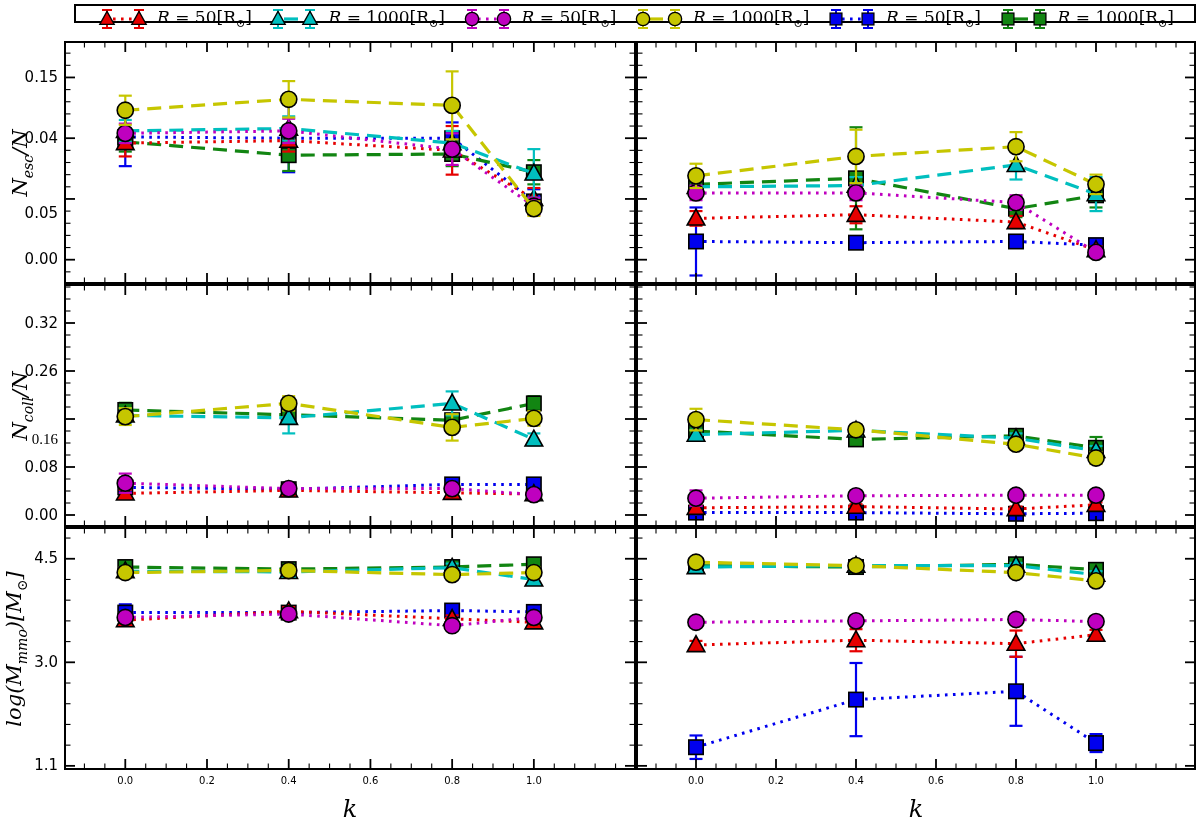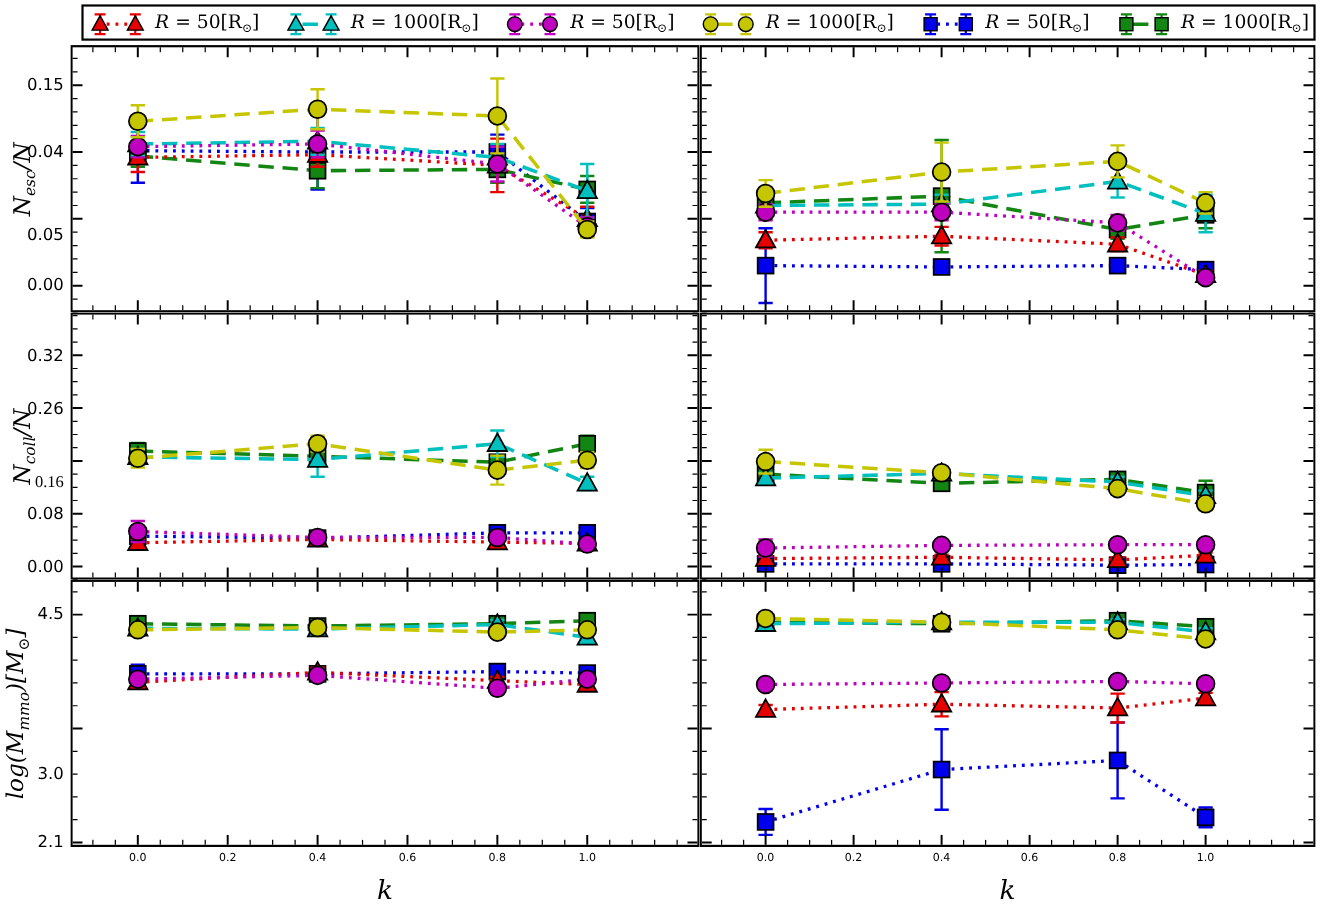--- a/index.html
+++ b/index.html
@@ -1,20 +1,20 @@
 <!DOCTYPE html>
 <html><head>
 <meta charset="utf-8">
 <style>
   html,body{margin:0;padding:0;background:#fff;}
   #canvas{position:relative;width:1200px;height:826px;background:#ffffff;overflow:hidden;
           font-family:"DejaVu Sans","Liberation Sans",sans-serif;color:#000;}
-  #legend-box{position:absolute;left:74px;top:4px;width:1122px;height:33px;box-sizing:border-box;
-              border:2px solid #000;background:#fff;display:flex;align-items:flex-end;
-              justify-content:space-between;padding:0 4px;}
+  #legend-box{position:absolute;left:74px;top:4px;width:1122px;height:19px;box-sizing:border-box;
+              border:2px solid #000;background:#fff;display:flex;align-items:flex-start;
+              justify-content:space-between;padding:0 20px;}
   .legend-entry{display:flex;align-items:center;gap:7px;white-space:nowrap;}
   .legend-label{font-family:"DejaVu Serif","Liberation Serif",serif;font-size:17px;line-height:1;}
   .legend-label i{font-style:italic;}
   .legend-label sub{font-size:11px;}
   .panel{position:absolute;}
   .ytick-label{position:absolute;font-size:15px;text-align:right;width:44px;line-height:1;}
   .xtick-label{position:absolute;font-size:10px;text-align:center;width:44px;line-height:1;}
   .yaxis-label{position:absolute;font-family:"DejaVu Serif","Liberation Serif",serif;
                font-style:italic;font-size:21px;white-space:nowrap;
                transform:translate(-50%,-50%) rotate(-90deg);}
@@ -1343,22 +1343,22 @@
       <div class="ytick-label" style="left: 14px; top: 206px;">0.05</div>
       <div class="ytick-label" style="left: 14px; top: 130.7px;">0.04</div>
       <div class="ytick-label" style="left: 14px; top: 69.95px;">0.15</div>
       <div class="yaxis-label" style="left: 22px; top: 162.5px;"><span>N</span><sub>esc</sub><span>/N</span></div>
       <div class="ytick-label" style="left: 14px; top: 507.5px;">0.00</div>
       <div class="ytick-label" style="left: 14px; top: 459.5px;">0.08</div>
       <div class="ytick-label" style="left: 14px; top: 432px; font-family: Liberation Serif, serif;">0.16</div>
       <div class="ytick-label" style="left: 14px; top: 363.5px;">0.26</div>
       <div class="ytick-label" style="left: 14px; top: 315.5px;">0.32</div>
       <div class="yaxis-label" style="left: 22px; top: 405.5px;"><span>N</span><sub>coll</sub><span>/N</span></div>
-      <div class="ytick-label" style="left: 14px; top: 758.358px;">2.1</div>
-      <div class="ytick-label" style="left: 14px; top: 654.807px; margin-top: 41px;">3.0</div>
+      <div class="ytick-label" style="left: 14px; top: 758.358px;">1.1</div>
+      <div class="ytick-label" style="left: 14px; top: 654.807px;">3.0</div>
       <div class="ytick-label" style="left: 14px; top: 551.256px;">4.5</div>
       <div class="yaxis-label" style="left: 16px; top: 648.5px;"><span>log(M</span><sub>mmo</sub><span>)[M</span><sub>⊙</sub><span>]</span></div>
       <div class="xtick-label" style="left: 103.286px; top: 776px;">0.0</div>
       <div class="xtick-label" style="left: 185px; top: 776px;">0.2</div>
       <div class="xtick-label" style="left: 266.714px; top: 776px;">0.4</div>
       <div class="xtick-label" style="left: 348.429px; top: 776px;">0.6</div>
       <div class="xtick-label" style="left: 430.143px; top: 776px;">0.8</div>
       <div class="xtick-label" style="left: 511.857px; top: 776px;">1.0</div>
       <div class="xaxis-label" style="left: 350px; top: 797px;">k</div>
       <div class="xtick-label" style="left: 674px; top: 776px;">0.0</div>

